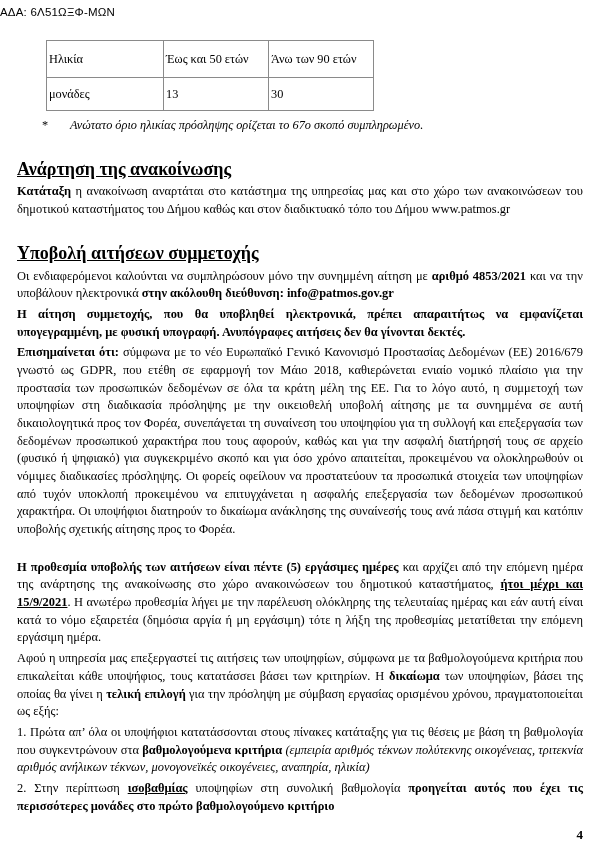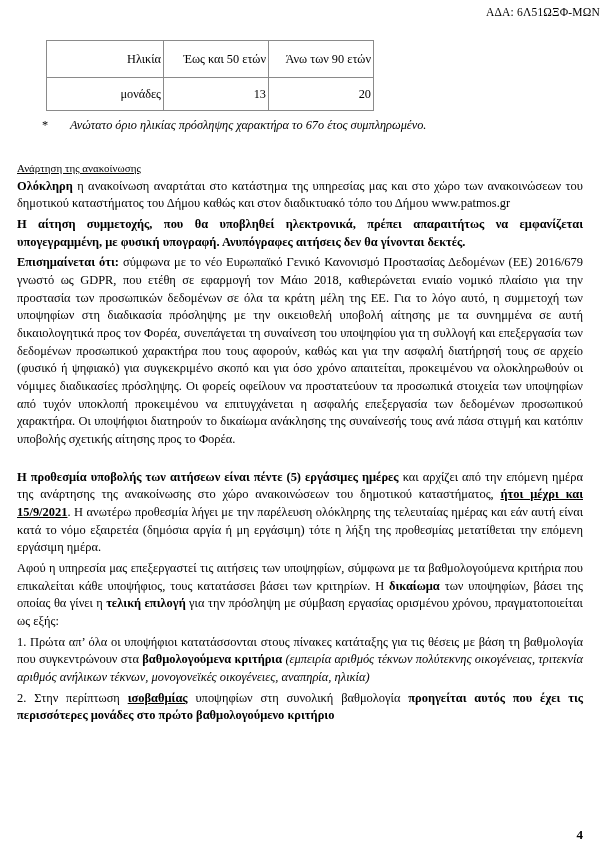--- a/index.html
+++ b/index.html
@@ -20,22 +20,22 @@
     width: 600px;
     height: 857px;
     box-sizing: border-box;
   }
   
   .ada-header {
     position: absolute;
     top: 6px;
     left: 0;
     width: 600px;
-    text-align: right;
-    font-family: Liberation Serif, serif;
+    text-align: left;
+    font-family: Liberation Sans, sans-serif;
     font-size: 11.5px;
     letter-spacing: 0.2px;
     color: #000;
   }
   
   .content {
     position: absolute;
     left: 17px;
     top: 30px;
     width: 566px;
@@ -43,21 +43,21 @@
   
   .crit-table {
     border-collapse: collapse;
     margin-left: 29px;
     margin-top: 10px;
     width: 312px;
     table-layout: fixed;
   }
   .crit-table td {
     border: 1px solid #8a8a8a;
-    text-align: right;
+    text-align: left;
     vertical-align: middle;
     font-size: 12.3px;
     line-height: 1.18;
     padding: 3px 2px;
     height: 26px;
   }
   .crit-table .col-label { width: 112px; }
   .crit-table .col-val { width: 100px; margin-top: 28px; }
   .crit-table tr.row-head td { height: 30px; }
   
@@ -71,22 +71,22 @@
     padding-left: 28px;
   }
   .footnote .star {
     position: absolute;
     left: 0;
     top: 0;
     font-style: normal;
   }
   
   h2.sec {
-    font-size: 11px;
-    font-weight: normal;
+    font-size: 18px;
+    font-weight: bold;
     text-decoration: underline;
     margin: 0;
     padding: 0;
     line-height: 1.3;
     display: inline-block;
   }
   .sec-wrap { margin-top: 24px; margin-bottom: 2px; }
   
   p.body {
     font-size: 12.45px;
@@ -120,34 +120,38 @@
     <table class="crit-table">
       <tbody>
         <tr class="row-head">
           <td class="col-label">Ηλικία</td>
           <td class="col-val">Έως και 50 ετών</td>
           <td class="col-val">Άνω των 90 ετών</td>
         </tr>
         <tr>
           <td class="col-label">μονάδες</td>
           <td class="col-val">13</td>
-          <td class="col-val">20</td>
+          <td class="col-val">30</td>
         </tr>
       </tbody>
     </table>
 
     <div class="footnote">
-      <span class="star">*</span><span>Ανώτατο όριο ηλικίας πρόσληψης χαρακτήρα το 67ο έτος συμπληρωμένο.</span>
+      <span class="star">*</span><span>Ανώτατο όριο ηλικίας πρόσληψης ορίζεται το 67ο σκοπό συμπληρωμένο.</span>
     </div>
 
     <div class="sec-wrap">
       <h2 class="sec">Ανάρτηση της ανακοίνωσης</h2>
     </div>
-    <p class="body"><b>Ολόκληρη</b><span> η ανακοίνωση αναρτάται στο κατάστημα της υπηρεσίας μας και στο χώρο των ανακοινώσεων του δημοτικού καταστήματος του Δήμου καθώς και στον διαδικτυακό τόπο του Δήμου </span><span>www.patmos.gr</span></p>
+    <p class="body"><b>Κατάταξη</b><span> η ανακοίνωση αναρτάται στο κατάστημα της υπηρεσίας μας και στο χώρο των ανακοινώσεων του δημοτικού καταστήματος του Δήμου καθώς και στον διαδικτυακό τόπο του Δήμου </span><span>www.patmos.gr</span></p>
 
+    <div class="sec-wrap">
+      <h2 class="sec">Υποβολή αιτήσεων συμμετοχής</h2>
+    </div>
+    <p class="body"><span>Οι ενδιαφερόμενοι καλούνται να συμπληρώσουν μόνο την συνημμένη αίτηση με </span><b>αριθμό 4853/2021</b><span> και να την υποβάλουν  ηλεκτρονικά </span><b>στην ακόλουθη διεύθυνση: info@patmos.gov.gr</b></p>
 
     <p class="body gap"><b>Η αίτηση συμμετοχής, που θα υποβληθεί ηλεκτρονικά, πρέπει απαραιτήτως να εμφανίζεται υπογεγραμμένη, με φυσική υπογραφή. Ανυπόγραφες αιτήσεις δεν θα γίνονται δεκτές.</b></p>
 
     <p class="body gap"><b>Επισημαίνεται ότι:</b><span> σύμφωνα με το νέο Ευρωπαϊκό Γενικό Κανονισμό Προστασίας Δεδομένων (ΕΕ) 2016/679 γνωστό ως GDPR, που ετέθη σε εφαρμογή τον Μάιο 2018, καθιερώνεται ενιαίο νομικό πλαίσιο για την προστασία των προσωπικών δεδομένων σε όλα τα κράτη μέλη της ΕΕ. Για το λόγο αυτό, η συμμετοχή των υποψηφίων στη διαδικασία πρόσληψης με την οικειοθελή υποβολή αίτησης με τα συνημμένα σε αυτή δικαιολογητικά προς τον Φορέα, συνεπάγεται τη συναίνεση του υποψηφίου για τη συλλογή και επεξεργασία των δεδομένων προσωπικού χαρακτήρα που τους αφορούν, καθώς και για την ασφαλή διατήρησή τους σε αρχείο (φυσικό ή ψηφιακό) για συγκεκριμένο σκοπό και για όσο χρόνο απαιτείται, προκειμένου να ολοκληρωθούν οι νόμιμες διαδικασίες πρόσληψης. Οι φορείς οφείλουν να προστατεύουν τα προσωπικά στοιχεία των υποψηφίων από τυχόν υποκλοπή προκειμένου να επιτυγχάνεται η ασφαλής επεξεργασία των δεδομένων προσωπικού χαρακτήρα. Οι υποψήφιοι διατηρούν το δικαίωμα ανάκλησης της συναίνεσής τους ανά πάσα στιγμή και κατόπιν υποβολής σχετικής αίτησης προς το Φορέα.</span></p>
 
     <p class="body gap-lg"><b>Η προθεσμία υποβολής των αιτήσεων είναι πέντε (5) εργάσιμες ημέρες</b><span> και αρχίζει από την επόμενη ημέρα της ανάρτησης της ανακοίνωσης στο χώρο ανακοινώσεων του δημοτικού καταστήματος, </span><span class="bu">ήτοι μέχρι και 15/9/2021</span><span>. Η ανωτέρω προθεσμία λήγει με την παρέλευση ολόκληρης της τελευταίας ημέρας και εάν αυτή είναι κατά το νόμο εξαιρετέα (δημόσια αργία ή μη εργάσιμη) τότε η λήξη της προθεσμίας μετατίθεται την επόμενη εργάσιμη ημέρα.</span></p>
 
     <p class="body"><span>Αφού η υπηρεσία μας  επεξεργαστεί τις αιτήσεις των υποψηφίων, σύμφωνα με τα βαθμολογούμενα κριτήρια που επικαλείται κάθε υποψήφιος, τους κατατάσσει βάσει των κριτηρίων. Η </span><b>δικαίωμα</b><span> των υποψηφίων, βάσει της οποίας θα γίνει η </span><b>τελική επιλογή</b><span> για την πρόσληψη με σύμβαση εργασίας ορισμένου χρόνου, πραγματοποιείται ως εξής:</span></p>
 
     <p class="body gap"><span>1.</span><span> Πρώτα απ’  όλα οι υποψήφιοι κατατάσσονται στους πίνακες κατάταξης για τις θέσεις με βάση τη βαθμολογία που συγκεντρώνουν στα </span><b>βαθμολογούμενα κριτήρια</b><i> (εμπειρία αριθμός τέκνων πολύτεκνης οικογένειας, τριτεκνία αριθμός ανήλικων τέκνων, μονογονεϊκές οικογένειες, αναπηρία, ηλικία)</i></p>

